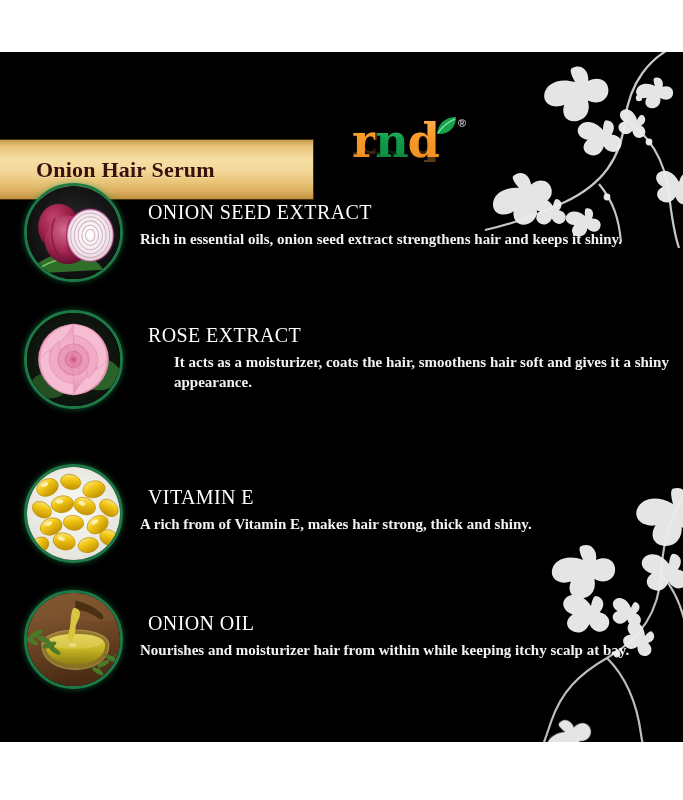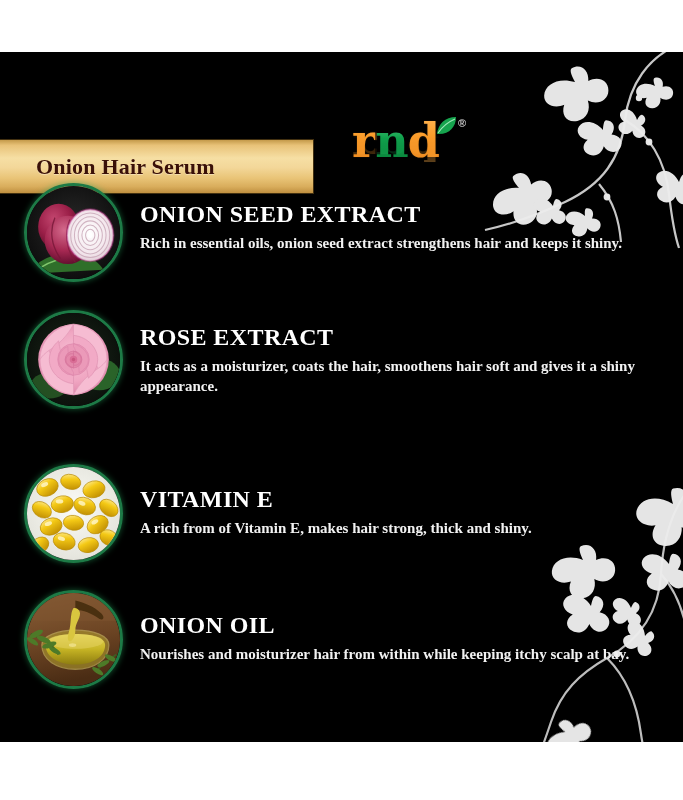--- a/index.html
+++ b/index.html
@@ -17,21 +17,21 @@
     position:absolute; left:0; top:52px; width:683px; height:690px;
     background:#000000; overflow:hidden;
   }
   
   .vine{ position:absolute; pointer-events:none; }
   .vine-tr{ right:-6px; top:-18px; width:210px; height:215px; }
   .vine-br{ right:-12px; top:430px; width:200px; height:275px; }
   .vine svg{ display:block; width:100%; height:100%; }
   
   .banner{
-    position:absolute; left:0; top:88px; width:313px; height:53px;
+    position:absolute; left:0; top:88px; width:313px; height:59px;
     background:linear-gradient(180deg,
        #c49a4a 0%, #e8c278 10%, #f6dfa4 34%, #f3d799 52%,
        #e9c477 72%, #d9ad5c 88%, #bf8f3f 100%);
     display:flex; align-items:center;
     box-shadow:0 0 0 1px rgba(120,88,30,.55);
   }
   .banner-text{
     padding-left:36px; font-size:22px; font-weight:700;
     color:#3a1008; letter-spacing:.2px; white-space:nowrap;
     text-shadow:0 1px 0 rgba(255,255,255,.35);
@@ -83,29 +83,29 @@
   .thumb{
     position:absolute; left:0; top:0; width:99px; height:99px;
     border-radius:50%; overflow:hidden;
     border:3px solid #1d7a46;
     box-shadow:0 0 6px rgba(35,160,90,.55), inset 0 0 8px rgba(0,0,0,.5);
   }
   .thumb svg{ display:block; width:100%; height:100%; }
 
   .copy{ position:absolute; left:116px; top:0; width:534px; }
   .ing-title{
-    font-size:24px; font-weight:700; color:#ffffff;
-    letter-spacing:.4px; line-height:1.1; padding-top:18px;
+    font-size:20px; font-weight:400; color:#ffffff;
+    letter-spacing:.4px; line-height:1.1; padding-top:18px;margin-left:8px;
   }
   .ing-desc{
     font-size:15px; font-weight:700; color:#f2f2f2;
     line-height:1.32; margin-top:7px; max-width:520px;
   }
   .row-1 .ing-title{ padding-top:14px; }
-  .row-1 .ing-desc{ max-width:498px; }
+  .row-1 .ing-desc{ max-width:498px;margin-left:34px; }
   .row-2 .ing-title{ padding-top:22px; }
   .row-3 .ing-title{ padding-top:22px; }
 </style>
 </head>
 <body>
 
 <div id="poster">
 
   <div class="panel">
 

